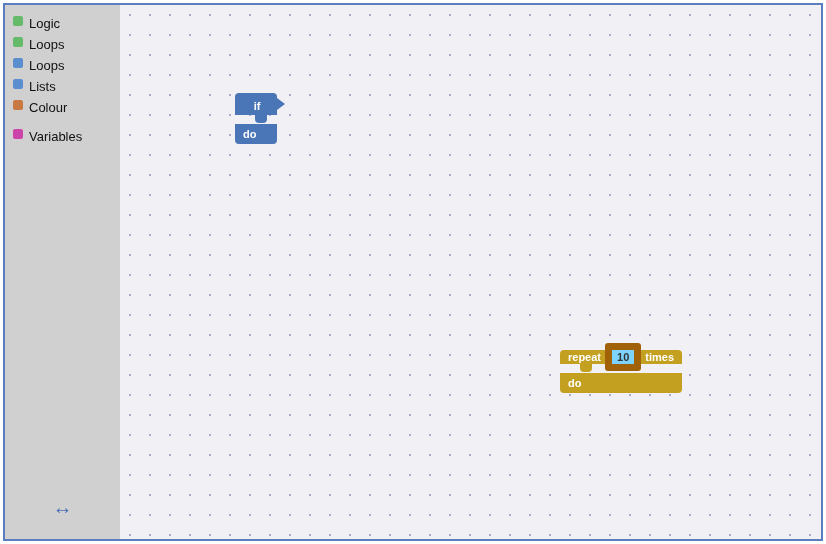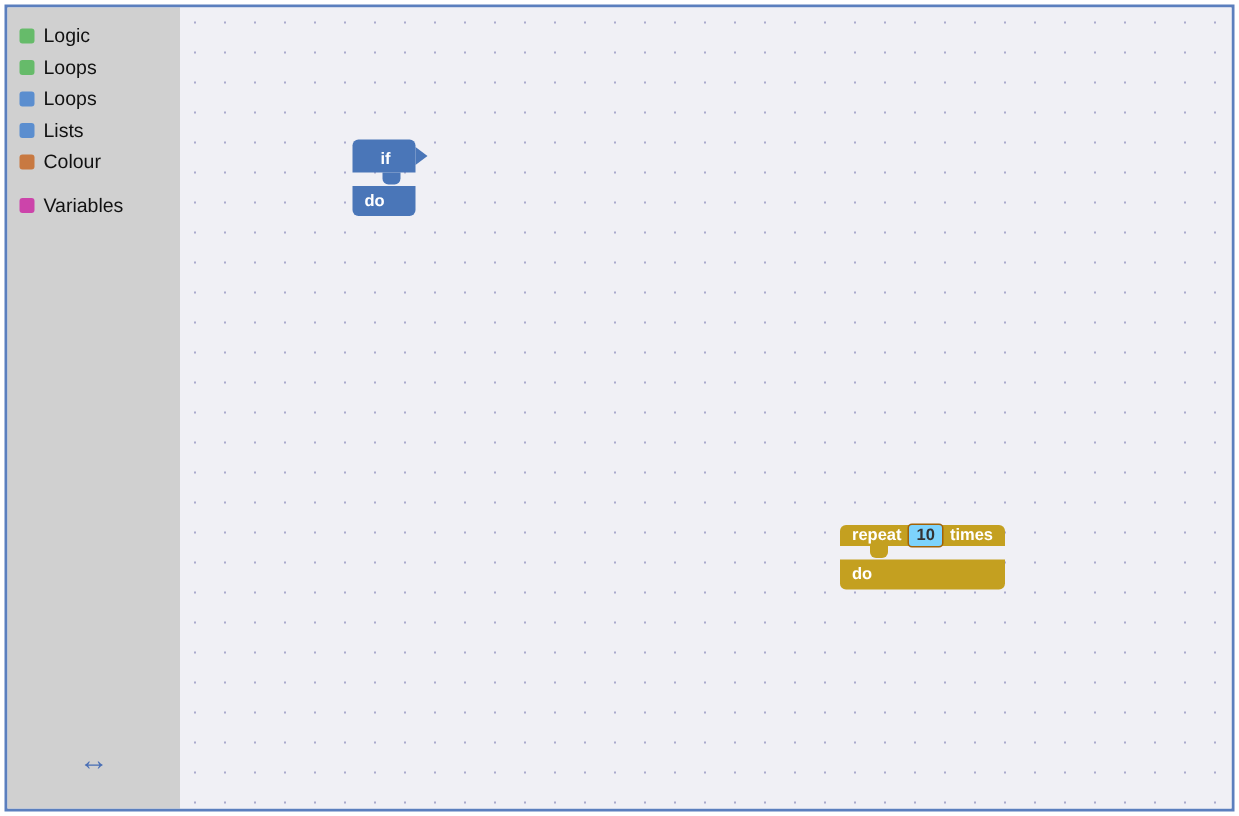--- a/index.html
+++ b/index.html
@@ -28,21 +28,20 @@
       min-width: 115px;
       background: #d0d0d0;
       display: flex;
       flex-direction: column;
       padding: 8px 0;
       position: relative;
     }
 
     .sidebar-item {
       display: flex;
-      align-items: center;
       padding: 3px 8px;
       font-size: 13px;
       color: #111;
       cursor: pointer;
     }
 
     .color-dot {
       width: 10px;
       height: 10px;
       border-radius: 2px;
@@ -190,21 +189,21 @@
       margin-top: 1px;
     }
 
     .number-input {
       background: #7dd3fc;
       color: #333;
       font-size: 11px;
       font-weight: bold;
       padding: 1px 5px;
       border-radius: 3px;
-      border: 1px solid #a16207;
+      border: 7px solid #a16207;
     }
 
     .do-connector {
       width: 12px;
       height: 8px;
       background: #c4a020;
       border-radius: 0 0 4px 4px;
       margin-left: 20px;
     }
   </style>

